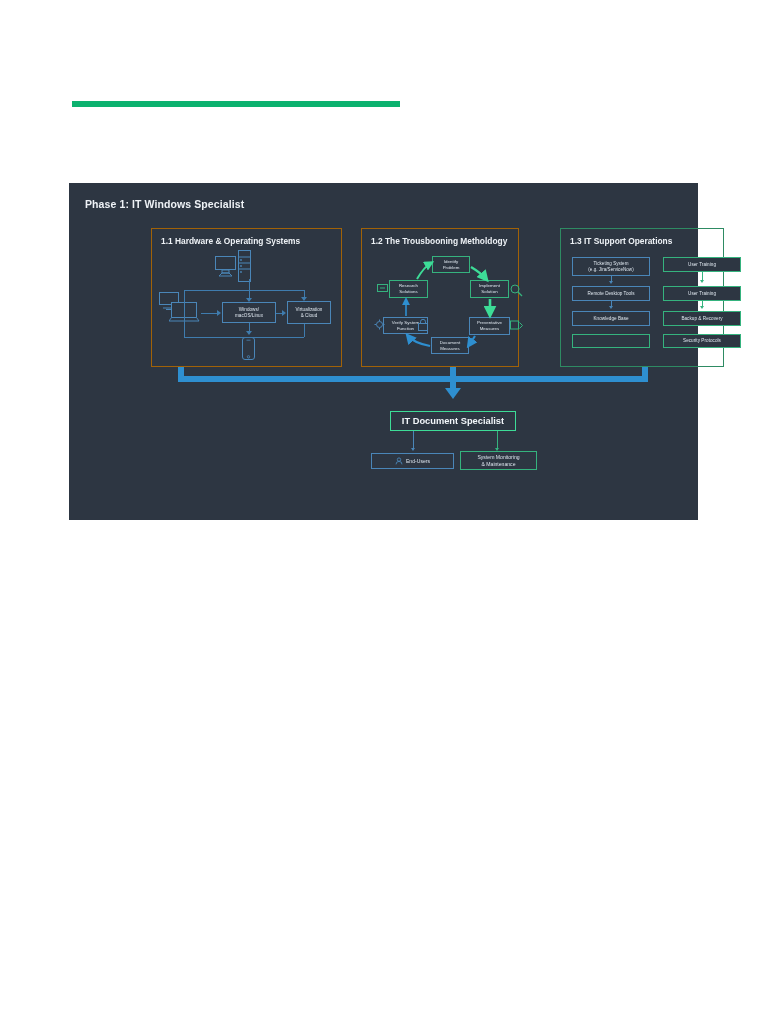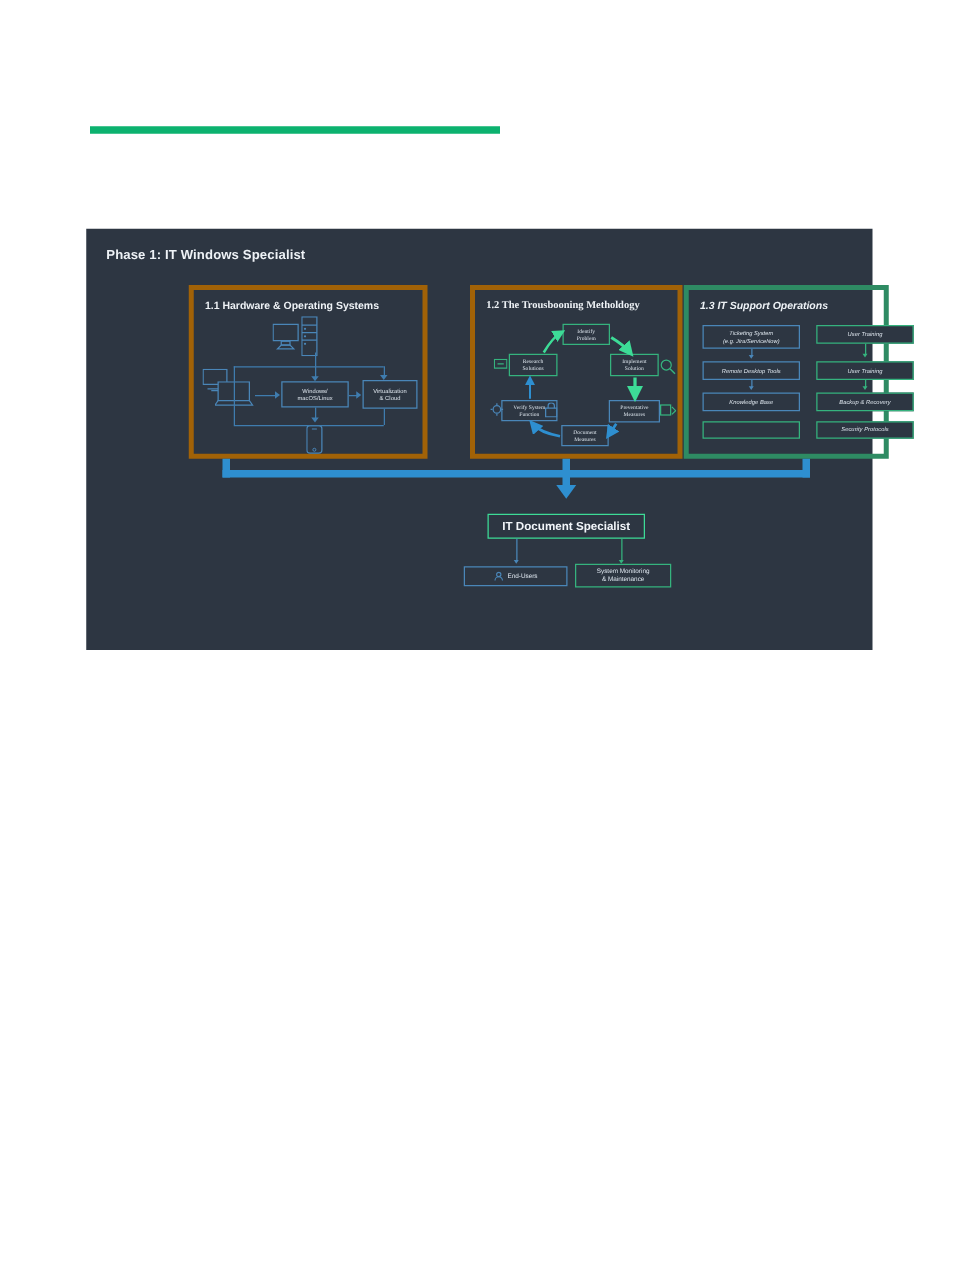--- a/index.html
+++ b/index.html
@@ -29,33 +29,33 @@
 
   .fig-title{
     position:absolute;left:16px;top:15px;
     font-size:10.5px;font-weight:bold;color:#eef2f6;
     letter-spacing:.1px;
   }
 
   
   .panel{
     position:absolute;box-sizing:border-box;
-    border:4px solid #a16207;
+    border:1px solid #a16207;
     background:transparent;
   }
   .panel.green{border-color:#2e8b63;}
   .panel-title{
     position:absolute;left:9px;top:7px;
     font-size:8.4px;font-weight:bold;color:#eef2f6;
     white-space:nowrap;
   }
 
   #panel-1-1{left:82px;top:45px;width:191px;height:139px;}
-  #panel-1-2{left:307px;top:45px;width:170px;height:139px;font-family:Liberation Serif, serif;}
-  #panel-1-3{left:478px;top:45px;width:164px;height:139px;font-style:italic;}
+  #panel-1-2{left:292px;top:45px;width:158px;height:139px;}
+  #panel-1-3{left:491px;top:45px;width:164px;height:139px;}
 
   
   .node{
     position:absolute;box-sizing:border-box;
     display:flex;align-items:center;justify-content:center;
     text-align:center;
     font-size:4.6px;line-height:1.28;
     color:#dfe7ef;
     border:1px solid #4a86b8;
     background:#2d3642;

